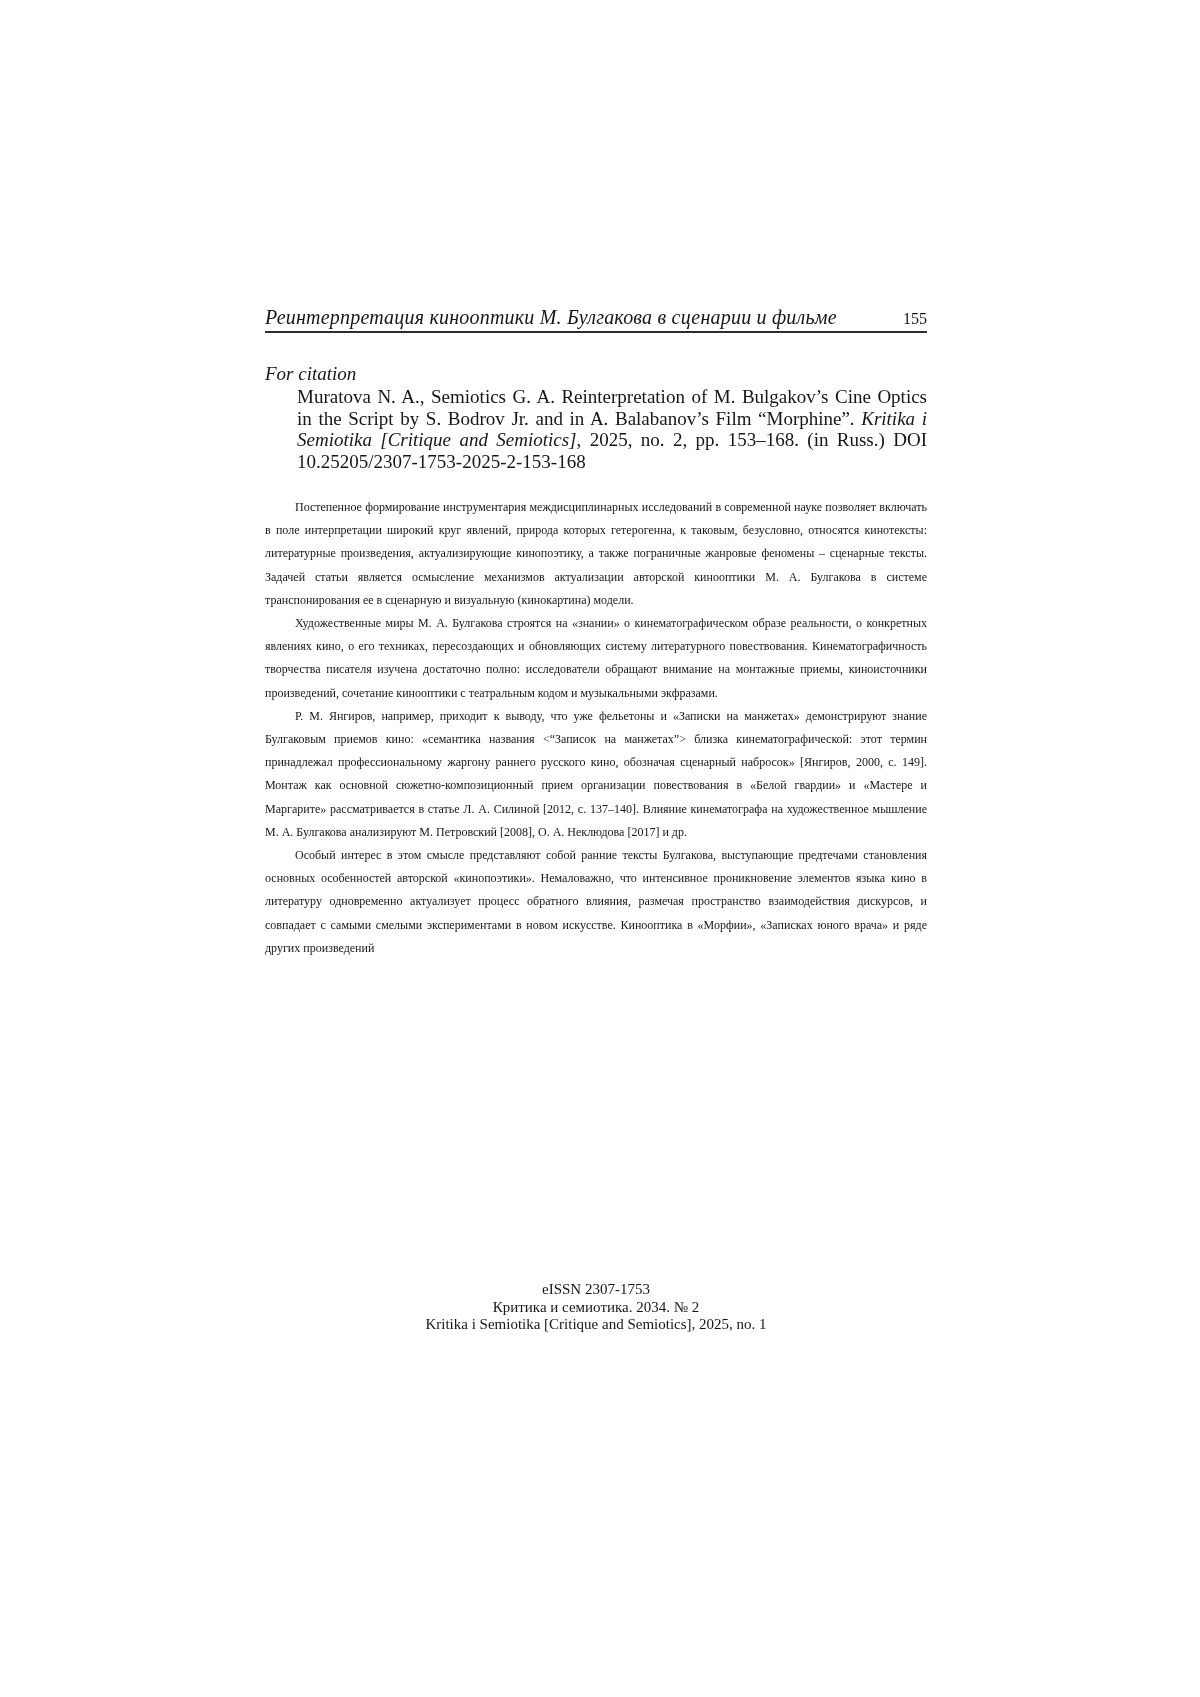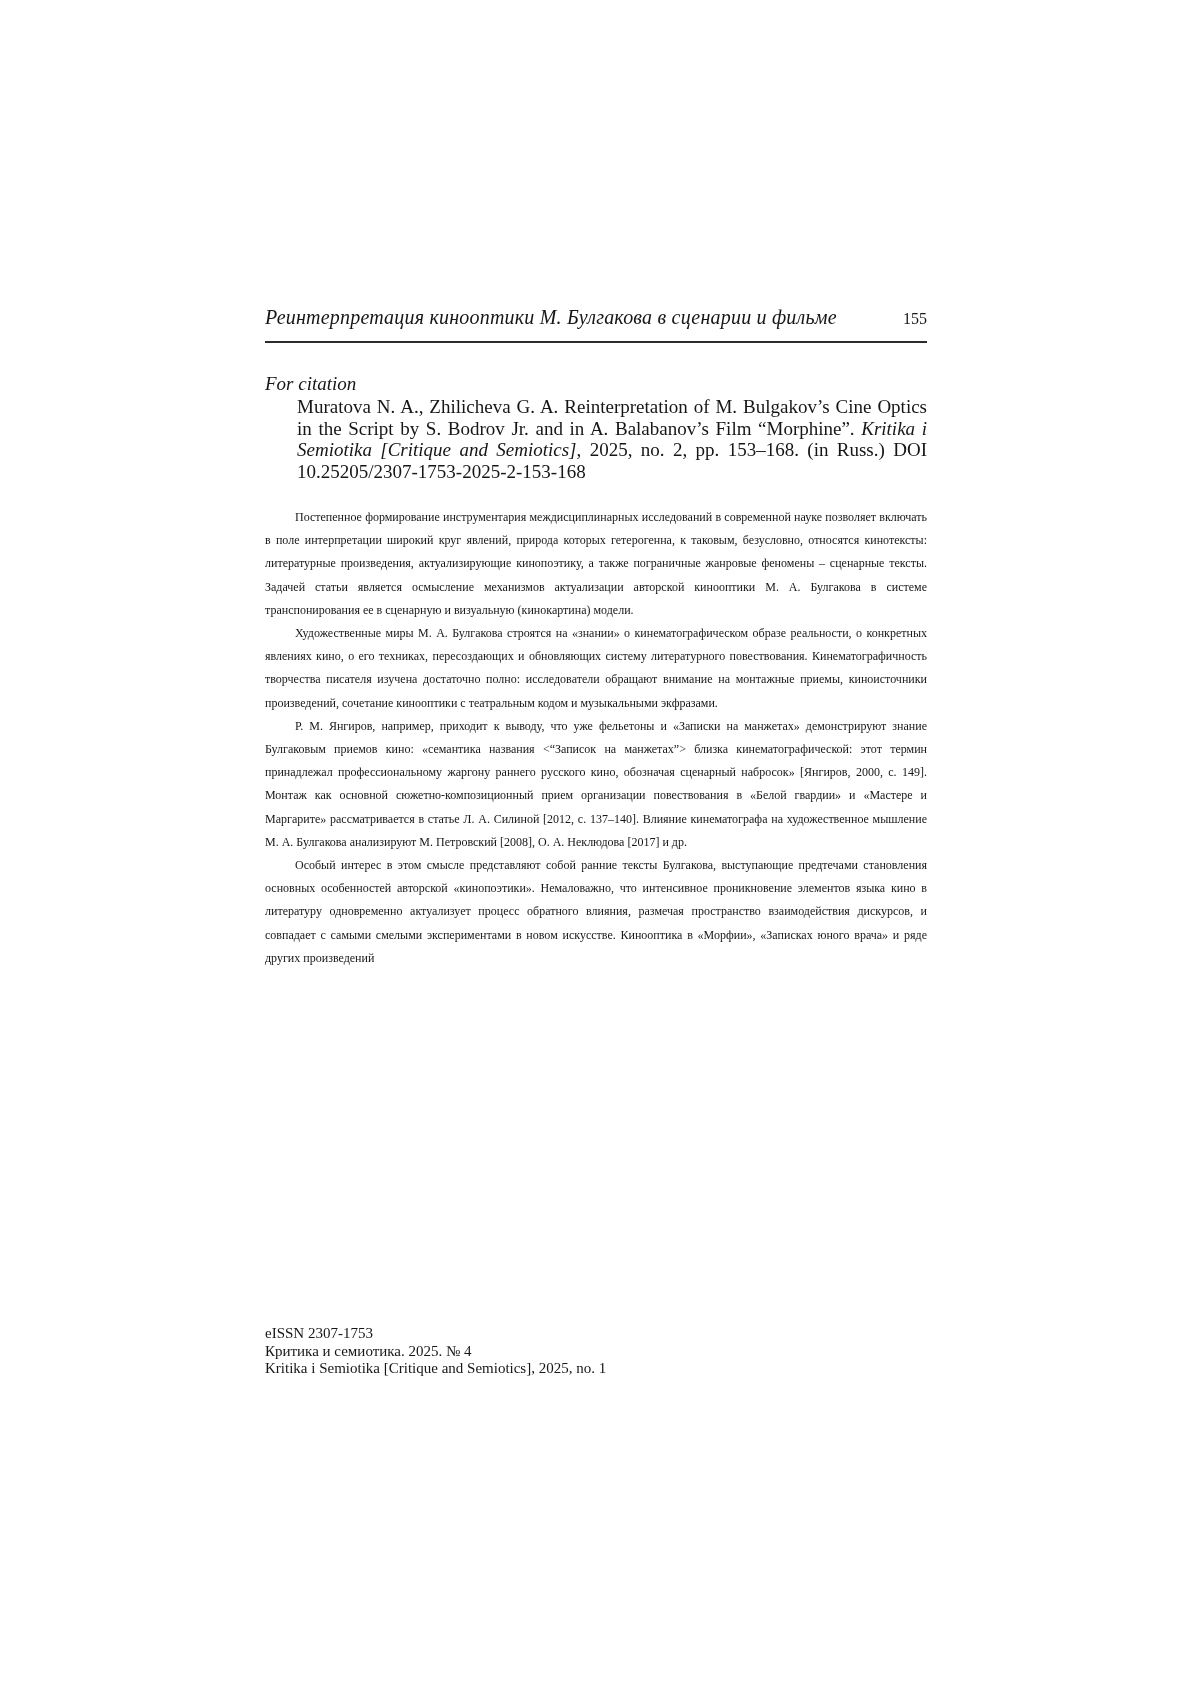--- a/index.html
+++ b/index.html
@@ -19,21 +19,21 @@
   .content {
     position: absolute;
     left: 265px;
     top: 306px;
     width: 662px;
   }
   .header-row {
     display: flex;
     justify-content: space-between;
     align-items: baseline;
-    padding-bottom: 12px;
+    padding-bottom: 2px;
     border-bottom: 2px solid #2c2c2c;
   }
   .running-head {
     font-style: italic;
     font-size: 20px;
     letter-spacing: 0.2px;
     white-space: nowrap;
   }
   .page-number {
     font-size: 16px;
@@ -62,49 +62,49 @@
     text-align: justify;
   }
   .body-text p {
     margin: 0;
     padding: 0;
     text-indent: 30px;
   }
   .page-footer {
     position: absolute;
     left: 265px;
-    top: 1325px;
+    top: 1281px;
     width: 662px;
-    text-align: left;
+    text-align: center;
     font-size: 15px;
     line-height: 17.5px;
   }
 </style>
 </head>
 <body>
 
 <div class="page">
   <div class="content">
 
     <div class="header-row">
       <span class="running-head">Реинтерпретация кинооптики М. Булгакова в сценарии и фильме</span>
       <span class="page-number">155</span>
     </div>
 
     <div class="for-citation">For citation</div>
 
-    <div class="citation"><span>Muratova N. A., Zhilicheva G. A. Reinterpretation of M. Bulgakov’s Cine Optics in the Script by S. Bodrov Jr. and in A. Balabanov’s Film “Morphine”. </span><span class="it">Kritika i Semiotika [Critique and Semiotics]</span><span>, 2025, no. 2, pp. 153–168. (in Russ.) DOI 10.25205/2307-1753-2025-2-153-168</span></div>
+    <div class="citation"><span>Muratova N. A., Semiotics G. A. Reinterpretation of M. Bulgakov’s Cine Optics in the Script by S. Bodrov Jr. and in A. Balabanov’s Film “Morphine”. </span><span class="it">Kritika i Semiotika [Critique and Semiotics]</span><span>, 2025, no. 2, pp. 153–168. (in Russ.) DOI 10.25205/2307-1753-2025-2-153-168</span></div>
 
     <div class="body-text">
       <p>Постепенное формирование инструментария междисциплинарных исследований в современной науке позволяет включать в поле интерпретации широкий круг явлений, природа которых гетерогенна, к таковым, безусловно, относятся кинотексты: литературные произведения, актуализирующие кинопоэтику, а также пограничные жанровые феномены – сценарные тексты. Задачей статьи является осмысление механизмов актуализации авторской кинооптики М. А. Булгакова в системе транспонирования ее в сценарную и визуальную (кинокартина) модели.</p>
       <p>Художественные миры М. А. Булгакова строятся на «знании» о кинематографическом образе реальности, о конкретных явлениях кино, о его техниках, пересоздающих и обновляющих систему литературного повествования. Кинематографичность творчества писателя изучена достаточно полно: исследователи обращают внимание на монтажные приемы, киноисточники произведений, сочетание кинооптики с театральным кодом и музыкальными экфразами.</p>
       <p>Р. М. Янгиров, например, приходит к выводу, что уже фельетоны и «Записки на манжетах» демонстрируют знание Булгаковым приемов кино: «семантика названия &lt;“Записок на манжетах”&gt; близка кинематографической: этот термин принадлежал профессиональному жаргону раннего русского кино, обозначая сценарный набросок» [Янгиров, 2000, с. 149]. Монтаж как основной сюжетно-композиционный прием организации повествования в «Белой гвардии» и «Мастере и Маргарите» рассматривается в статье Л. А. Силиной [2012, с. 137–140]. Влияние кинематографа на художественное мышление М. А. Булгакова анализируют М. Петровский [2008], О. А. Неклюдова [2017] и др.</p>
       <p>Особый интерес в этом смысле представляют собой ранние тексты Булгакова, выступающие предтечами становления основных особенностей авторской «кинопоэтики». Немаловажно, что интенсивное проникновение элементов языка кино в литературу одновременно актуализует процесс обратного влияния, размечая пространство взаимодействия дискурсов, и совпадает с самыми смелыми экспериментами в новом искусстве. Кинооптика в «Морфии», «Записках юного врача» и ряде других произведений</p>
     </div>
 
   </div>
 
   <div class="page-footer">
     <div>eISSN 2307-1753</div>
-    <div>Критика и семиотика. 2025. № 4</div>
+    <div>Критика и семиотика. 2034. № 2</div>
     <div>Kritika i Semiotika [Critique and Semiotics], 2025, no. 1</div>
   </div>
 </div>
 
 </body></html>

